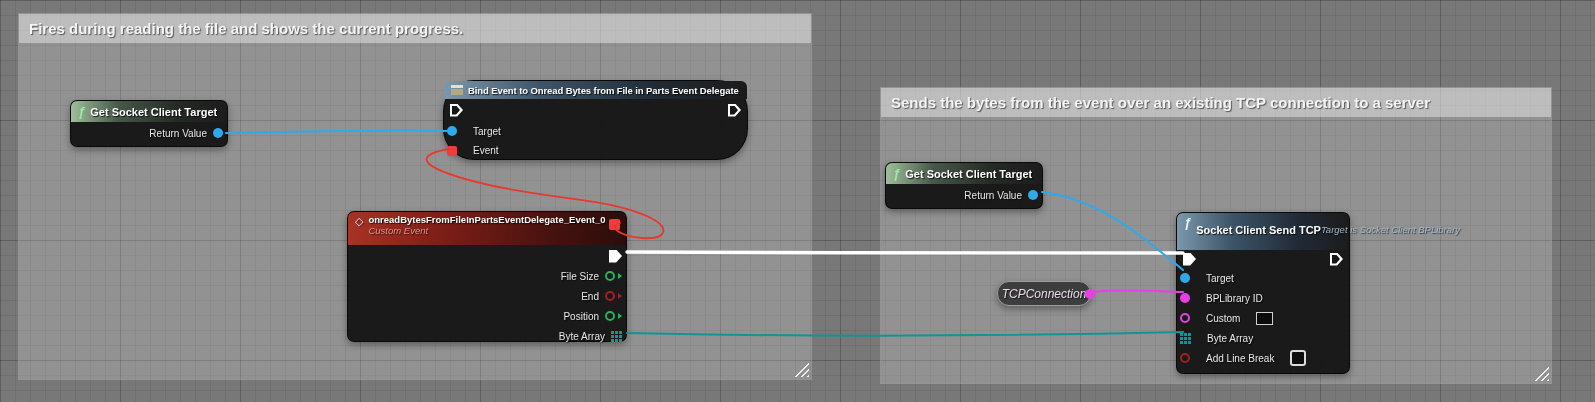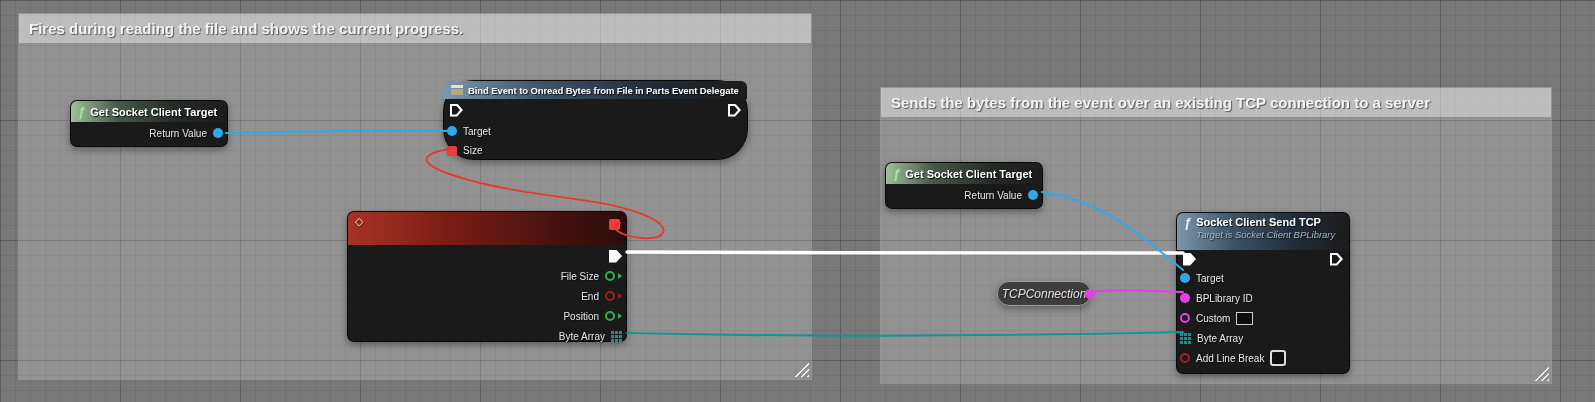--- a/index.html
+++ b/index.html
@@ -33,21 +33,21 @@
   .nhead{display:flex;align-items:center;gap:5px;padding:0 8px 0 7px;
     border-radius:6px 6px 0 0;position:relative;}
   .nhead .ttl{font-weight:bold;color:#fff;text-shadow:1px 1px 1px rgba(0,0,0,0.8);white-space:nowrap;}
   .nhead .sub{font-style:italic;text-shadow:1px 1px 1px rgba(0,0,0,0.6);white-space:nowrap;}
   .f-icon{font-style:italic;font-weight:bold;font-size:13px;line-height:1;}
   .hdr-green{background:linear-gradient(90deg,#9fbf9b 0%,#47594a 30%,#242a24 68%,#1c1c1c 100%);}
   .hdr-blue{background:linear-gradient(90deg,#7c98ad 0%,#3d5468 32%,#202b36 70%,#1b1b1b 100%);}
   .hdr-red{background:linear-gradient(90deg,#a83226 0%,#7c1d16 35%,#44120e 75%,#2a0d0b 100%);}
   .row{position:relative;display:flex;align-items:center;height:20px;font-size:10px;}
   .row .lbl{color:#e8e8e8;text-shadow:1px 1px 1px rgba(0,0,0,0.7);white-space:nowrap;}
-  .row.in{justify-content:flex-start;padding-left:7px;gap:6px;align-items:center;}
+  .row.in{justify-content:flex-start;padding-left:7px;gap:16px;align-items:center;}
   .row.out{justify-content:flex-end;padding-right:8px;gap:6px;margin-left:11px;}
   
   .pc{width:10px;height:10px;border-radius:50%;flex:0 0 auto;}
   .pc.hollow{width:6px;height:6px;background:transparent;border:2px solid var(--c);}
   .pc.filled{background:var(--c);}
   .nub{width:0;height:0;border-left:4px solid var(--c);border-top:3px solid transparent;
     border-bottom:3px solid transparent;margin-left:-3px;flex:0 0 auto;}
   .sq{width:10px;height:10px;border-radius:2px;background:var(--c);flex:0 0 auto;}
   .pin-grid{width:11px;height:11px;position:relative;flex:0 0 auto;}
   .pin-grid::before{content:"";position:absolute;left:0;top:0;width:3px;height:3px;background:var(--c);
@@ -75,21 +75,21 @@
   .row.execrow{justify-content:space-between;padding:0 6px;height:22px;}
   #n-custom{left:347px;top:211px;width:278px;height:129px;}
   #n-custom .nhead{height:30px;align-items:flex-start;padding-top:3px;flex-direction:row;}
   #n-custom .htxt{display:flex;flex-direction:column;line-height:1.15;}
   #n-custom .ttl{font-size:9.5px;}
   #n-custom .sub{font-size:9.5px;color:#e09184;}
   .ce-icon{color:#f3eded;font-size:11px;line-height:1;margin-top:1px;text-shadow:1px 1px 1px rgba(0,0,0,0.7);}
   .dlg-pin{position:absolute;right:6px;top:7px;}
   #n-socket{left:1176px;top:212px;width:172px;height:160px;}
   #n-socket .nhead{height:34px;align-items:flex-start;padding-top:3px;}
-  #n-socket .htxt{display:flex;flex-direction:column;line-height:1.2;}
+  #n-socket .htxt{display:flex;flex-direction:row;line-height:1.2;margin-top:8px;}
   #n-socket .ttl{font-size:11px;}
   #n-socket .sub{font-size:9.5px;color:#9fb8c9;}
   #n-tcp{left:997px;top:281px;width:92px;height:23px;border-radius:12px;background:#3d3d3d;
     border:1.5px solid #9d9d9d;display:flex;align-items:center;justify-content:center;}
   #n-tcp .lbl{font-size:12px;color:#e9dbe9;text-shadow:1px 1px 1px rgba(0,0,0,0.6);font-style:italic;}
   #n-tcp .pc{position:absolute;right:-5px;top:50%;margin-top:-5px;}
   .ov-l{margin-left:-4px;}   
   .ov-r{margin-right:-4px;}  
   
   #wires{position:absolute;left:0;top:0;z-index:3;pointer-events:none;}
@@ -134,27 +134,31 @@
     <div class="row execrow">
       <span class="exec hollow"></span>
       <span class="exec hollow"></span>
     </div>
     <div class="row in">
       <span class="pc filled ov-l" style="--c:#2fa9ea"></span>
       <span class="lbl">Target</span>
     </div>
     <div class="row in" style="height:19px;">
       <span class="sq ov-l" style="--c:#f23b3b"></span>
-      <span class="lbl">Size</span>
+      <span class="lbl">Event</span>
     </div>
   </div>
 
   <div class="node" id="n-custom">
     <div class="nhead hdr-red">
       <span class="ce-icon">◇</span>
+      <span class="htxt">
+        <span class="ttl">onreadBytesFromFileInPartsEventDelegate_Event_0</span>
+        <span class="sub">Custom Event</span>
+      </span>
       <span class="sq dlg-pin" style="--c:#f23b3b;width:11px;height:11px;"></span>
     </div>
     <div class="row out" style="margin-top:1px;">
       <span class="exec ov-r"></span>
     </div>
     <div class="row out">
       <span class="lbl">File Size</span>
       <span class="pc hollow" style="--c:#2fae57"></span>
       <span class="nub ov-r" style="--c:#2fae57"></span>
     </div>

